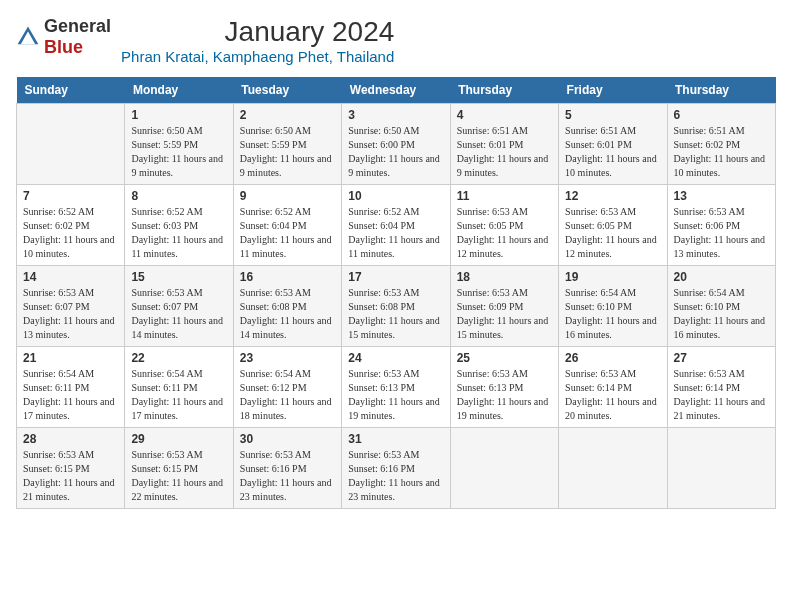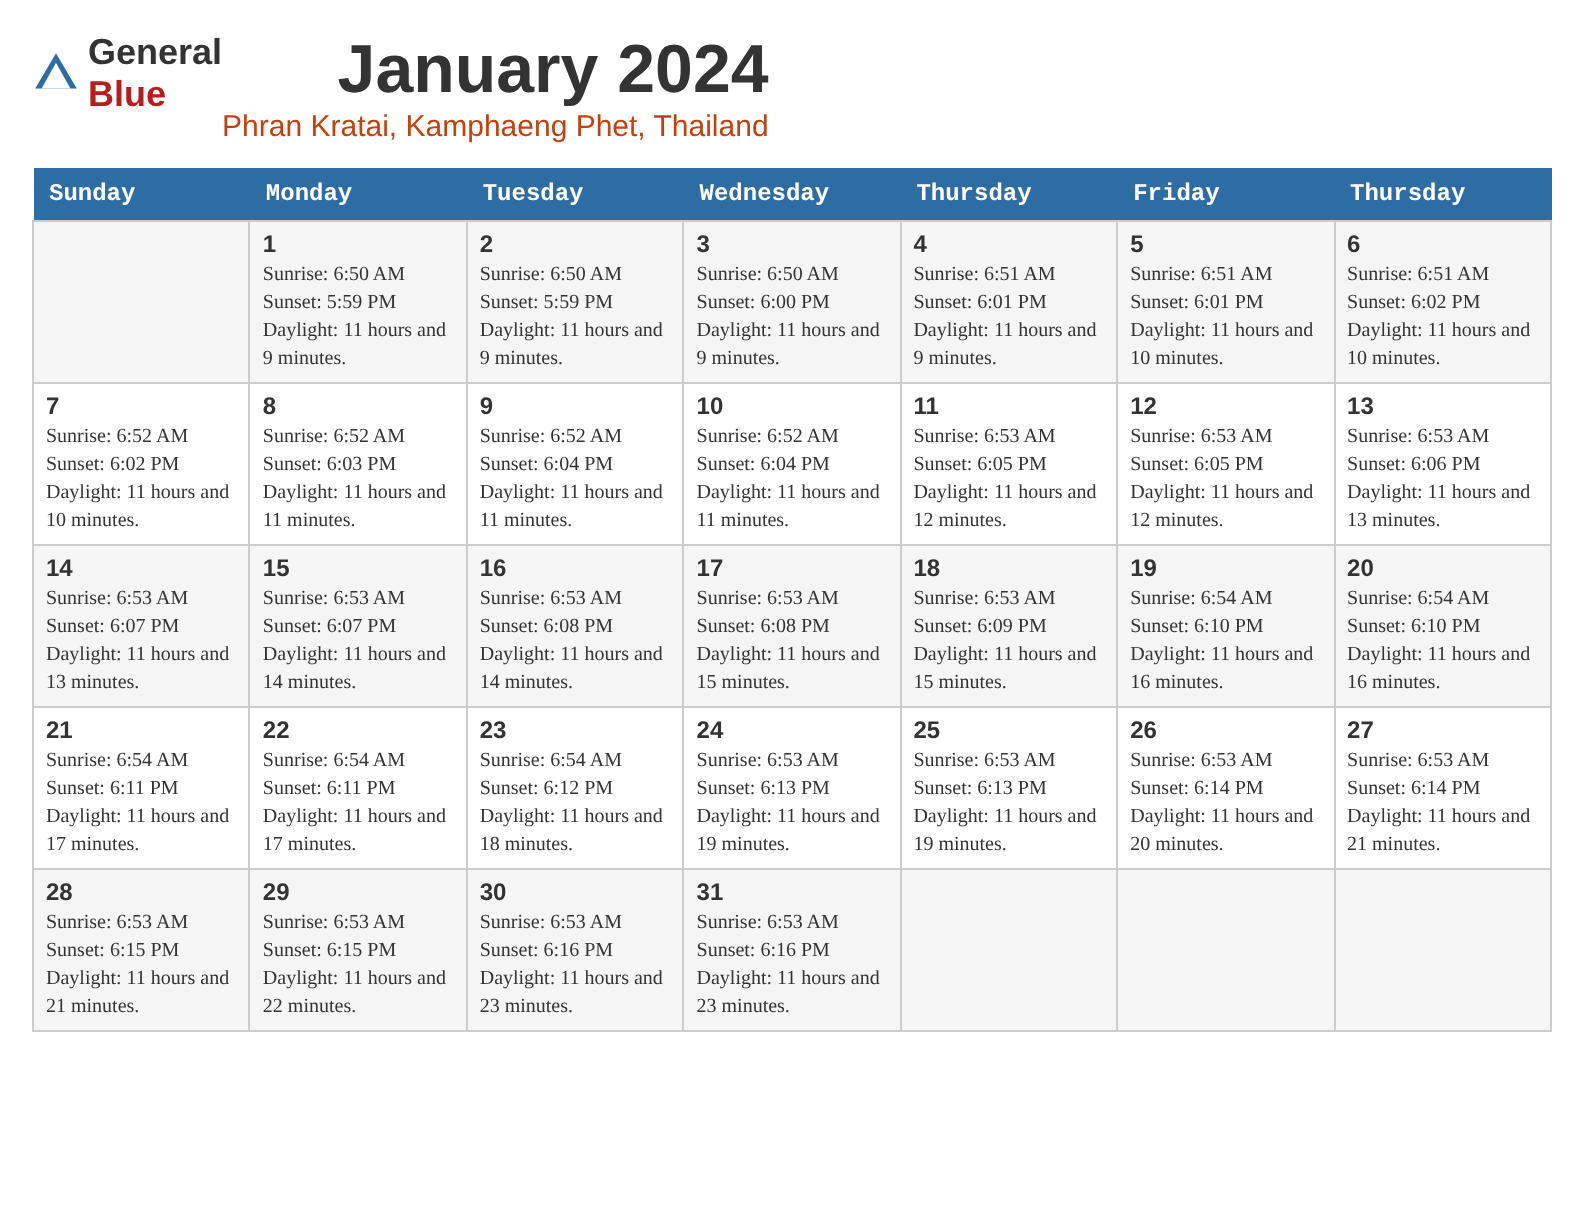--- a/index.html
+++ b/index.html
@@ -22,41 +22,41 @@
       gap: 4px;
     }
     .logo-icon {
       width: 24px;
       height: 24px;
     }
     .title-block {
       text-align: right;
     }
     .month-title {
-      font-size: 34px;
-      font-weight: bold;
+      font-size: 28px;
+      font-weight: normal;
       color: #333;
     }
     .location-title {
       font-size: 15px;
-      color: #c2410c;
+      color: #0369a1;
+      margin-left: 10px;
     }
     table {
       width: 100%;
       border-collapse: collapse;
       font-size: 11px;
     }
     thead tr th {
       background-color: #2e6da4;
       color: #fff;
       text-align: left;
       padding: 6px 8px;
       font-size: 12px;
       font-weight: bold;
-      font-family: Liberation Mono, monospace;
     }
     tbody tr td {
       border: 1px solid #ccc;
       vertical-align: top;
       padding: 4px 6px;
       min-height: 80px;
       width: 108px;
       color: #333;
     }
     tbody tr:nth-child(odd) td {

